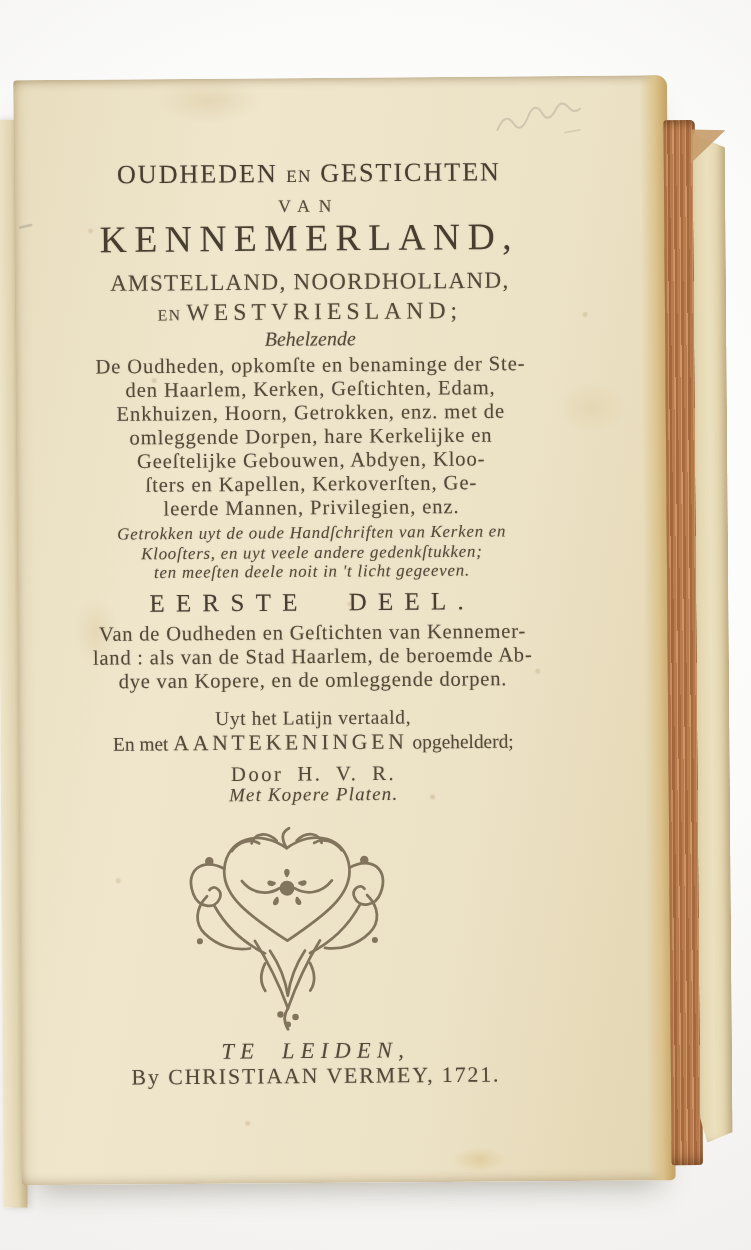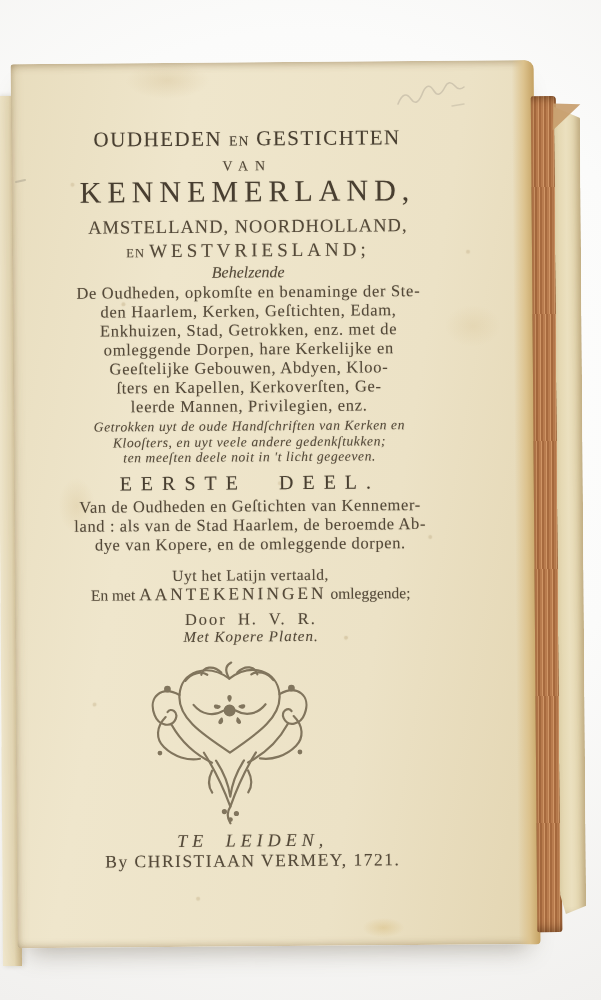--- a/index.html
+++ b/index.html
@@ -124,21 +124,21 @@
         <div class="ln t-main"><span>OUDHEDEN </span><span class="sm">EN</span><span> GESTICHTEN</span></div>
         <div class="ln t-van">VAN</div>
         <div class="ln t-kenn">KENNEMERLAND,</div>
         <div class="ln t-amst">AMSTELLAND, NOORDHOLLAND,</div>
         <div class="ln t-westv"><span class="sm">EN </span><span>WESTVRIESLAND;</span></div>
         <div class="ln t-behel">Behelzende</div>
 
         <div class="ln t-sum">
           <div><span>De Oudheden, opkomſte en benaminge der Ste-</span></div>
           <div><span>den </span><span class="it">Haarlem</span><span>, </span><span class="it">Kerken</span><span>, </span><span class="it">Geſtichten</span><span>, </span><span class="it">Edam</span><span>,</span></div>
-          <div><span class="it">Enkhuizen</span><span>, </span><span class="it">Stad</span><span>, </span><span class="it">Getrokken</span><span>, enz. met de</span></div>
+          <div><span class="it">Enkhuizen</span><span>, </span><span class="it">Hoorn</span><span>, </span><span class="it">Getrokken</span><span>, enz. met de</span></div>
           <div><span>omleggende Dorpen, hare Kerkelijke en</span></div>
           <div><span>Geeſtelijke Gebouwen, Abdyen, Kloo-</span></div>
           <div><span>ſters en Kapellen, Kerkoverſten, Ge-</span></div>
           <div><span>leerde Mannen, Privilegien, enz.</span></div>
         </div>
 
         <div class="ln t-note">
           <div>Getrokken uyt de oude Handſchriften van Kerken en</div>
           <div>Klooſters, en uyt veele andere gedenkſtukken;</div>
           <div>ten meeſten deele noit in 't licht gegeeven.</div>
@@ -146,21 +146,21 @@
 
         <div class="ln t-eerste">EERSTE DEEL.</div>
 
         <div class="ln t-part">
           <div><span>Van de Oudheden en Geſtichten van Kennemer-</span></div>
           <div><span>land : als van de Stad </span><span class="it">Haarlem</span><span>, de beroemde Ab-</span></div>
           <div><span>dye van </span><span class="it">Kopere</span><span>, en de omleggende dorpen.</span></div>
         </div>
 
         <div class="ln t-uyt">Uyt het Latijn vertaald,</div>
-        <div class="ln t-aant"><span>En met </span><span class="cs">AANTEKENINGEN</span><span> omleggende;</span></div>
+        <div class="ln t-aant"><span>En met </span><span class="cs">AANTEKENINGEN</span><span> opgehelderd;</span></div>
         <div class="ln t-door">Door H. V. R.</div>
         <div class="ln t-kopere">Met Kopere Platen.</div>
 
         <div class="ln t-leiden">TE LEIDEN,</div>
         <div class="ln t-vermey"><span class="it">By </span><span>CHRISTIAAN VERMEY, 1721.</span></div>
       </div>
 
       <svg class="ornament" viewBox="0 0 176 164" fill="none" stroke="#6a5d46" stroke-width="2.2" stroke-linecap="round" stroke-linejoin="round">
         <path d="M88 18 C66 2 40 10 38 34 C36 56 58 72 88 92 C118 72 140 56 138 34 C136 10 110 2 88 18 Z"></path>
         <path d="M88 18 C82 8 86 4 90 2"></path>

